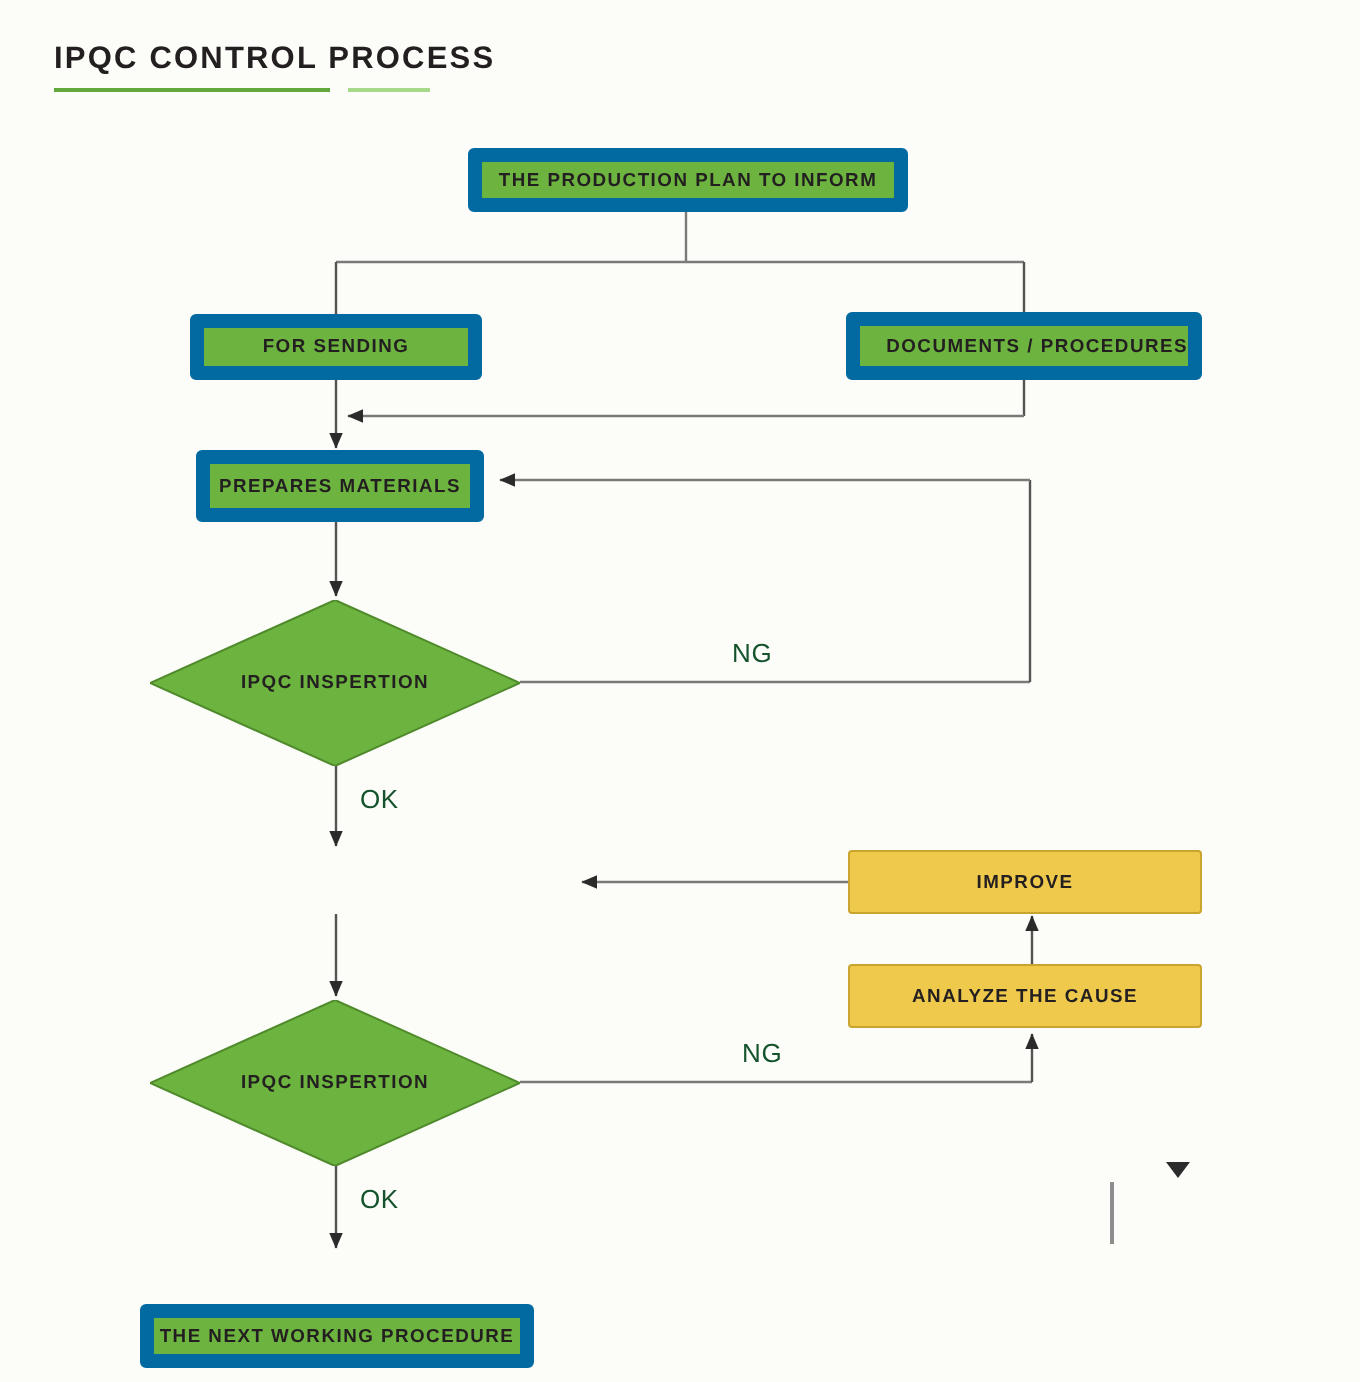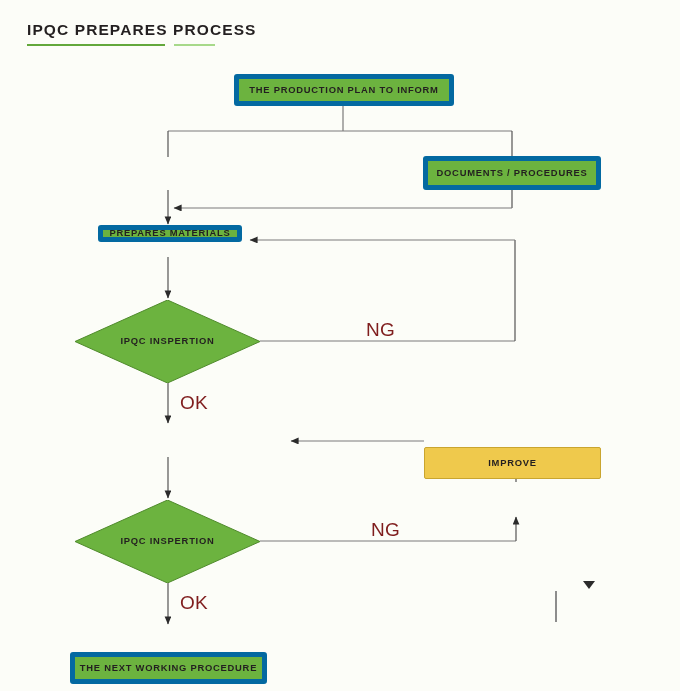--- a/index.html
+++ b/index.html
@@ -64,21 +64,21 @@
     justify-content: center;
     text-align: center;
     color: #231f20;
     font-size: 9.4px;
     font-weight: 700;
     letter-spacing: 0.75px;
     line-height: 1.15;
   }
   .node.box {
     background: #6cb33f;
-    border: 5px solid #0369a1;
+    border: 7px solid #0369a1;
     border-radius: 3px;
   }
   .node.box.amber {
     background: #efc94c;
     border: 1px solid #c9a52f;
     border-radius: 2px;
   }
   .node.diamond {
     background: transparent;
     border: none;
@@ -92,24 +92,24 @@
     height: 100%;
   }
   .diamond-label {
     position: relative;
     z-index: 2;
   }
 
   
   .edge-label {
     position: absolute;
-    font-size: 19px;
+    font-size: 13px;
     font-weight: 400;
     letter-spacing: 0.3px;
-    color: #7f1d1d;
+    color: #14532d;
     white-space: nowrap;
   }
 
   
   #stray-rule {
     position: absolute;
     left: 555px;
     top: 591px;
     width: 1.6px;
     height: 31px;
@@ -125,21 +125,21 @@
     border-right: 6px solid transparent;
     border-top: 8px solid #2b2b2b;
   }
 </style>
 </head>
 <body>
 
 <div id="page">
 
   <div id="title-block">
-    <div id="page-title">IPQC PREPARES PROCESS</div>
+    <div id="page-title">IPQC CONTROL PROCESS</div>
     <div class="title-rule" id="title-rule-main"></div>
     <div class="title-rule" id="title-rule-accent"></div>
   </div>
 
   <svg id="connectors" viewBox="0 0 680 691" xmlns="http://www.w3.org/2000/svg">
     <defs>
       <marker id="arrow" markerWidth="9" markerHeight="9" refX="7.6" refY="3.4" orient="auto" markerUnits="userSpaceOnUse">
         <path d="M0,0 L8,3.4 L0,6.8 z" fill="#2b2b2b"></path>
       </marker>
     </defs>
@@ -173,26 +173,29 @@
       <path d="M424,441 L291,441" marker-end="url(#arrow)"></path>
 
       <path d="M168,583 L168,624" stroke="#545454" marker-end="url(#arrow)"></path>
     </g>
   </svg>
 
   <div class="node box" style="left:234px; top:74px; width:220px; height:32px;">
     <span>THE PRODUCTION PLAN TO INFORM</span>
   </div>
 
-
-  <div class="node box" style="left:423px; top:156px; width:178px; height:34px;">
+  <div class="node box" style="left:95px; top:157px; width:146px; height:33px;">
+    <span>FOR SENDING</span>
+  </div>
+
+  <div class="node box" style="left:423px; top:156px; width:178px; height:34px;justify-content:flex-end;">
     <span>DOCUMENTS / PROCEDURES</span>
   </div>
 
-  <div class="node box" style="left:98px; top:225px; width:144px; height:17px;align-items:center;">
+  <div class="node box" style="left:98px; top:225px; width:144px; height:36px;align-items:center;">
     <span>PREPARES MATERIALS</span>
   </div>
 
   <div class="node diamond" style="left:75px; top:300px; width:185px; height:83px;">
     <svg class="diamond-shape" viewBox="0 0 185 83" preserveAspectRatio="none">
       <polygon points="92.5,0 185,41.5 92.5,83 0,41.5" fill="#6cb33f" stroke="#4f8a2c" stroke-width="1"></polygon>
     </svg>
     <span class="diamond-label">IPQC INSPERTION</span>
   </div>
 
@@ -201,24 +204,27 @@
     <svg class="diamond-shape" viewBox="0 0 185 83" preserveAspectRatio="none">
       <polygon points="92.5,0 185,41.5 92.5,83 0,41.5" fill="#6cb33f" stroke="#4f8a2c" stroke-width="1"></polygon>
     </svg>
     <span class="diamond-label">IPQC INSPERTION</span>
   </div>
 
   <div class="node box" style="left:70px; top:652px; width:197px; height:32px;">
     <span>THE NEXT WORKING PROCEDURE</span>
   </div>
 
-  <div class="node box amber" style="left:424px; top:447px; width:177px; height:32px;">
+  <div class="node box amber" style="left:424px; top:425px; width:177px; height:32px;">
     <span>IMPROVE</span>
   </div>
 
+  <div class="node box amber" style="left:424px; top:482px; width:177px; height:32px;">
+    <span>ANALYZE THE CAUSE</span>
+  </div>
 
   <div class="edge-label" style="left:366px; top:319px;">NG</div>
 
   <div class="edge-label" style="left:180px; top:392px;">OK</div>
 
   <div class="edge-label" style="left:371px; top:519px;">NG</div>
 
   <div class="edge-label" style="left:180px; top:592px;">OK</div>
 
   <div id="stray-rule"></div>

